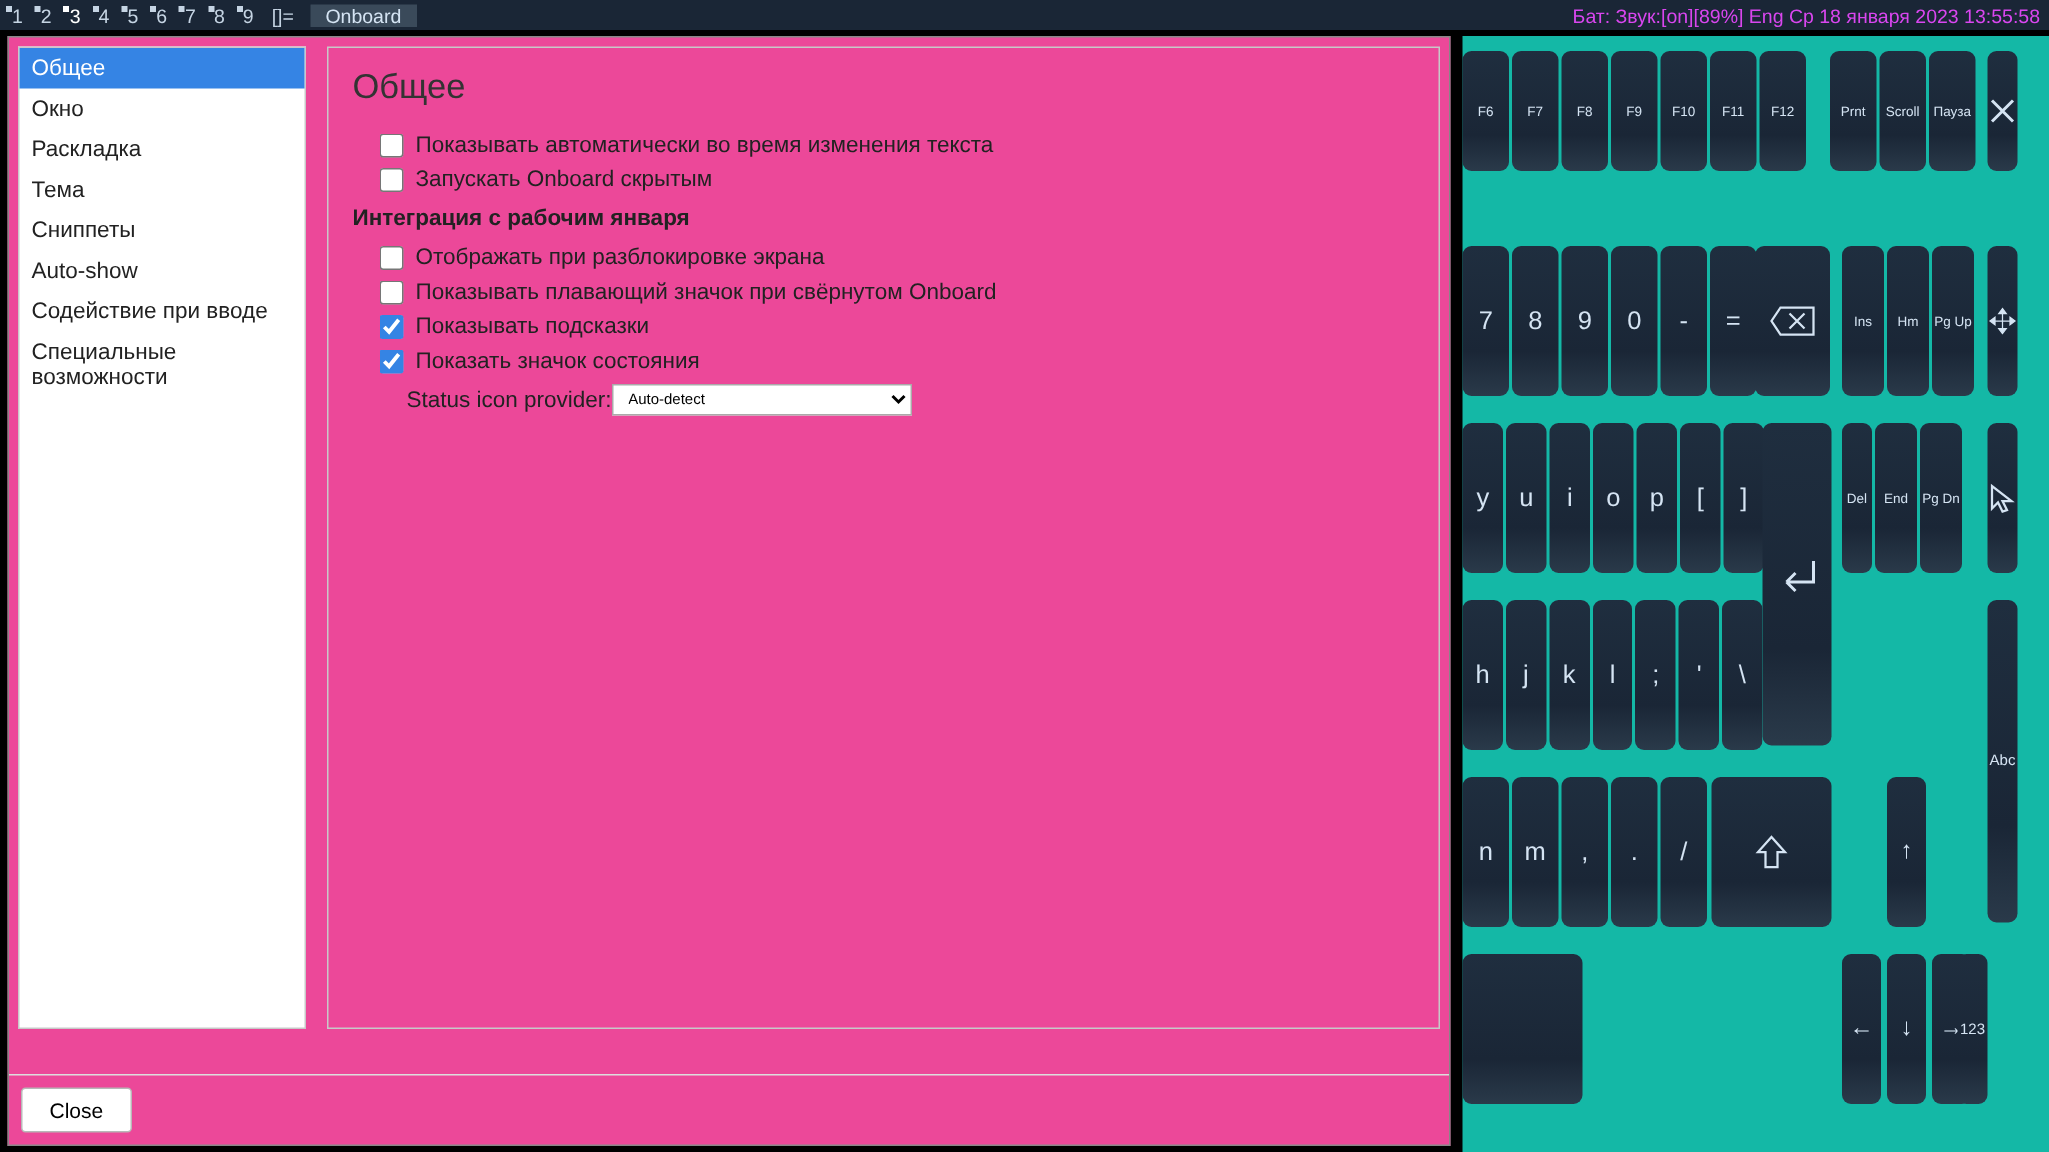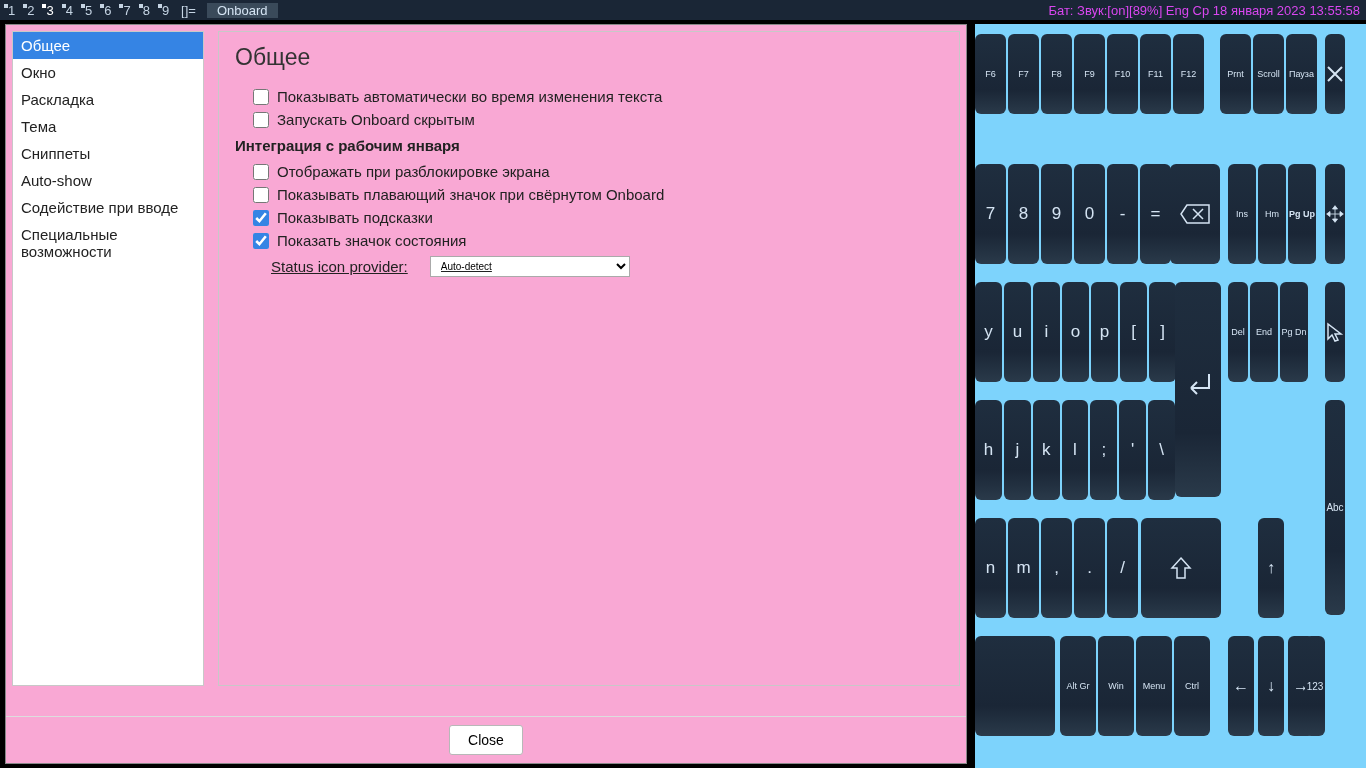--- a/index.html
+++ b/index.html
@@ -10,37 +10,37 @@
 .workspace-list { display: flex; padding-left: 2px; }
 .workspace { padding: 0 6px; cursor: pointer; position: relative; }
 .workspace-marker { position: absolute; top: 1px; left: 2px; width: 4px; height: 4px; background: #c5d4e3; }
 .workspace.active .workspace-marker { background: #fff; }
 .workspace.active { color: #fff; }
 .workspace-extras { padding: 0 6px; }
 .app-title { background: #3a4a5a; padding: 0 10px; margin-left: 5px; color: #d5e4f3; }
 .status-right { margin-left: auto; padding-right: 6px; white-space: pre; color: #d946ef; }
 
 
-.dialog { position: absolute; top: 24px; left: 5px; width: 962px; height: 740px; background: #f9a8d4; border: 1px solid #888; display: flex; flex-direction: column; }
+.dialog { position: absolute; top: 24px; left: 5px; width: 962px; height: 740px; background: #ec4899; border: 1px solid #888; display: flex; flex-direction: column; }
 .dialog-body { flex: 1; display: flex; padding: 6px; gap: 14px; }
 .sidebar { width: 192px; border: 1px solid #c8c8c8; background: #fff; }
 .sidebar-item { padding: 5px 8px; font-size: 15px; color: #222; cursor: pointer; }
 .sidebar-item.selected { background: #3584e4; color: #fff; }
 .content { flex: 1; border: 1px solid #c8c8c8; padding: 12px 16px; }
 .content h1 { font-size: 23px; font-weight: normal; color: #333; margin-bottom: 14px; }
 .section-title { font-weight: bold; font-size: 15px; color: #222; margin-top: 6px; margin-bottom: 6px; }
 .check-row { display: flex; align-items: center; gap: 8px; padding: 3px 0 3px 18px; font-size: 15px; color: #222; }
 .check-row input[type=checkbox] { width: 16px; height: 16px; accent-color: #3584e4; }
-.select-row { display: flex; align-items: center; gap: 22px; padding: 4px 0 4px 36px; font-size: 15px; color: #222; text-decoration: underline; }
+.select-row { display: flex; align-items: center; gap: 0; padding: 4px 0 4px 36px; font-size: 15px; color: #222; }
 .select-row select { font-size: 10px; padding: 3px 6px; width: 200px; background: #fff; border: 1px solid #aaa; }
-.dialog-footer { padding: 8px; display: flex; justify-content: center; border-top: 1px solid #ddd; margin-top: 24px; }
+.dialog-footer { padding: 8px; display: flex; justify-content: flex-start; border-top: 1px solid #ddd; margin-top: 24px; }
 .close-btn { background: #fff; border: 1px solid #b8b8b8; border-radius: 3px; padding: 6px 18px; font-size: 14px; cursor: pointer; }
 
 
-.osk { position: absolute; top: 24px; left: 975px; right: 0; bottom: 0; background: #7dd3fc; color: #c5d4e3; font-family: "Courier New", monospace; }
+.osk { position: absolute; top: 24px; left: 975px; right: 0; bottom: 0; background: #14b8a6; color: #c5d4e3; font-family: "Courier New", monospace; }
 .kb-row { position: absolute; display: flex; gap: 2px; }
 .key { background: linear-gradient(180deg, #1f2e3f 0%, #1a2636 70%, #2a3a4a 100%); border-radius: 6px; display: flex; align-items: center; justify-content: center; height: 100px; width: 31px; font-size: 17px; color: #d5e4f3; cursor: pointer; position: relative; }
 .key.small-text { font-size: 9px; }
 .key.fn { height: 80px; }
 .key.util2 { width: 20px; }
 .backspace-key { width: 50px; }
 .shift-key { width: 50px; }
 .spacebar { width: 80px; }
 .arrow-key { width: 26px; font-size: 16px; }
 svg { pointer-events: none; }
@@ -146,21 +146,21 @@
       <div class="key ">=</div>
     </div>
   <div class="key backspace-key" style="position:absolute; top:140px; left:195px;">
     <svg width="32" height="22" viewBox="0 0 32 22">
         <path d="M8 2 L2 11 L8 20 L30 20 L30 2 Z M14 6 L24 16 M24 6 L14 16" stroke="#d5e4f3" stroke-width="1.5" fill="none"></path>
       </svg>
   </div>
   <div class="kb-row" style="top:140px; left:253px;" id="nav1">
       <div class="key small-text" style="width: 28px;">Ins</div>
       <div class="key small-text" style="width: 28px;">Hm</div>
-      <div class="key small-text" style="width: 28px; font-weight: bold;">Pg Up</div>
+      <div class="key small-text" style="width: 28px;">Pg Up</div>
     </div>
   <div class="key util2" style="position:absolute; top:140px; left:350px;">
     <svg width="24" height="24" viewBox="0 0 24 24">
         <path d="M12 2 L9 6 L15 6 Z M12 22 L9 18 L15 18 Z M2 12 L6 9 L6 15 Z M22 12 L18 9 L18 15 Z M12 6 L12 18 M6 12 L18 12" stroke="#d5e4f3" fill="#d5e4f3" stroke-width="1"></path>
       </svg>
   </div>
 
   <div class="kb-row" style="top:258px; left:0;" id="lr1">
       <div class="key " style="width: 27px;">y</div>
       <div class="key " style="width: 27px;">u</div>
@@ -206,23 +206,17 @@
       <div class="key " style="width: 31px;">/</div>
     </div>
   <div class="key shift-key" style="position:absolute; top:494px; left:166px; width:80px;">
     <svg width="22" height="24" viewBox="0 0 22 24">
         <path d="M11 2 L20 12 L15 12 L15 22 L7 22 L7 12 L2 12 Z" stroke="#d5e4f3" fill="none" stroke-width="1.5"></path>
       </svg>
   </div>
   <div class="key arrow-key" style="position:absolute; top:494px; left:283px;">↑</div>
 
   <div class="key spacebar" style="position:absolute; top:612px; left:0; height:100px;"></div>
-  <div class="kb-row" style="top:612px; left:85px;" id="mods">
-      <div class="key small-text" style="width: 36px; height: 100px;">Alt Gr</div>
-      <div class="key small-text" style="width: 36px; height: 100px;">Win</div>
-      <div class="key small-text" style="width: 36px; height: 100px;">Menu</div>
-      <div class="key small-text" style="width: 36px; height: 100px;">Ctrl</div>
-    </div>
   <div class="key arrow-key" style="position:absolute; top:612px; left:253px;">←</div>
   <div class="key arrow-key" style="position:absolute; top:612px; left:283px;">↓</div>
   <div class="key arrow-key" style="position:absolute; top:612px; left:313px;">→</div>
   <div class="key util2" style="position:absolute; top:612px; left:330px; font-size:10px;">123</div>
 </div>
 
 </body></html>

